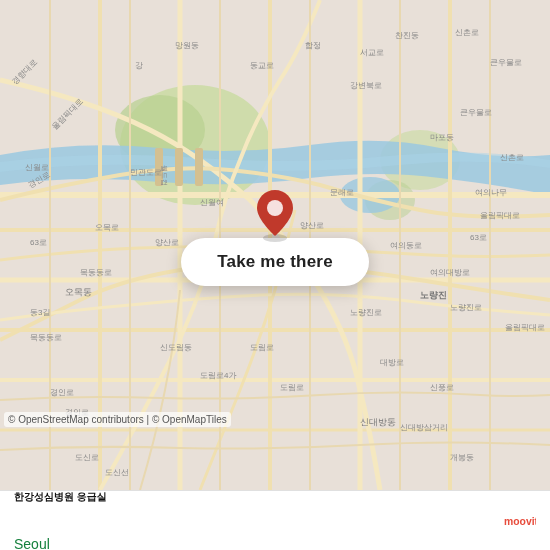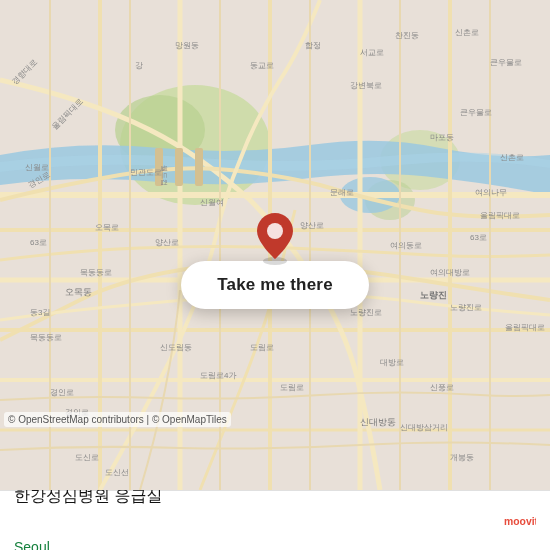--- a/index.html
+++ b/index.html
@@ -32,21 +32,21 @@
     #map-svg {
       width: 100%;
       height: 100%;
       position: absolute;
       top: 0; left: 0;
     }
 
     
     #button-overlay {
       position: absolute;
-      top: 209px;
+      top: 186px;
       left: 140px;
       width: 270px;
       display: flex;
       flex-direction: column;
       align-items: center;
       gap: 0;
     }
 
     
     #map-pin {
@@ -81,22 +81,22 @@
       border-top: 1px solid #e0e0e0;
     }
 
     #place-info {
       display: flex;
       flex-direction: column;
       gap: 1px;
     }
 
     #place-name {
-      font-size: 16px;
-      font-weight: 400;
+      font-size: 10px;
+      font-weight: 700;
       color: #111;
     }
 
     #place-city {
       font-size: 14px;
       color: #15803d;
       margin-top: 31px;
     }
 
     #moovit-logo {

